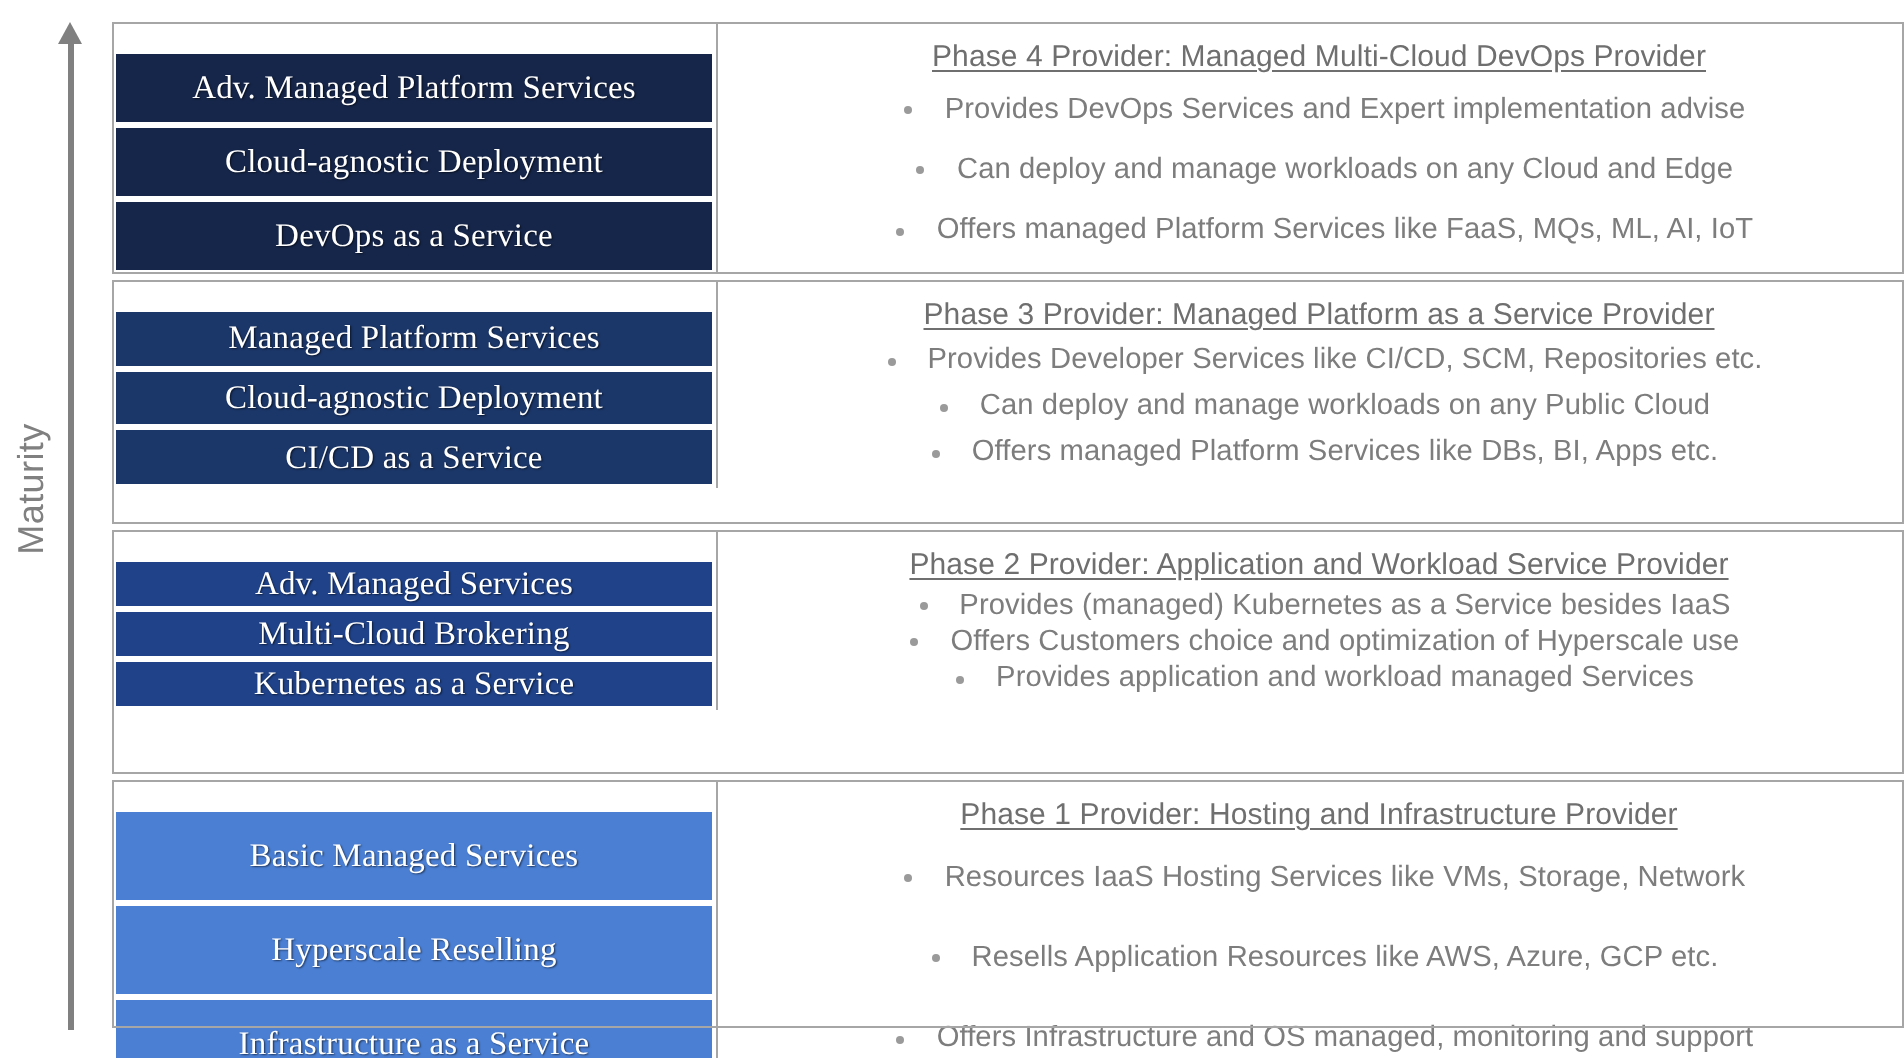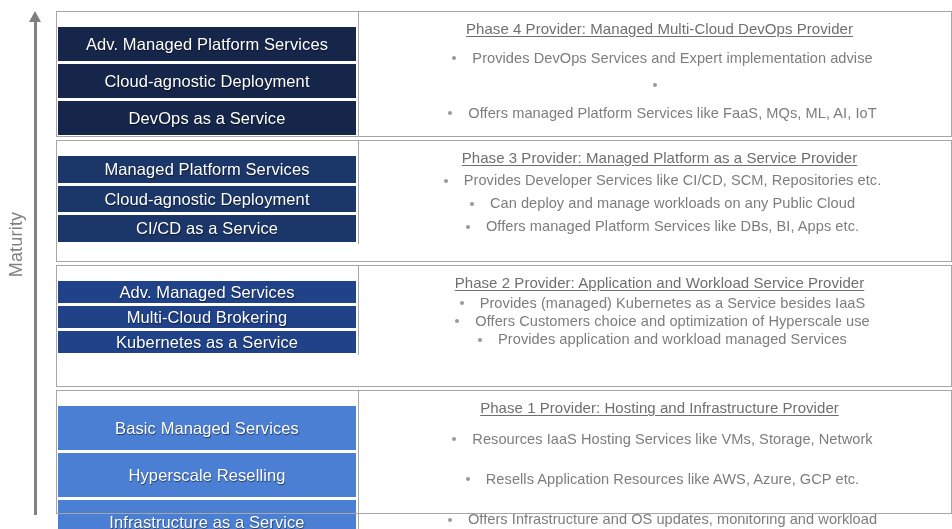--- a/index.html
+++ b/index.html
@@ -86,20 +86,21 @@
 
   .bars {
     position: relative;
     width: 302px;
     flex: 0 0 302px;
     display: flex;
     flex-direction: column;
     justify-content: space-between;
     box-sizing: border-box;
     padding: 16px 2px 2px 2px;
+    font-family: Liberation Serif, serif;
   }
   .bar {
     flex: 1 1 0;
     margin-bottom: 3px;
     display: flex;
     align-items: center;
     justify-content: center;
     color: #ffffff;
     font-size: 16.5px;
     letter-spacing: 0.1px;
@@ -176,21 +177,21 @@
     <div class="group" id="g4">
       <div class="bars">
         <div class="bar" style="background: rgb(22, 38, 74);">Adv. Managed Platform Services</div>
         <div class="bar" style="background: rgb(22, 38, 74);">Cloud-agnostic Deployment</div>
         <div class="bar" style="background: rgb(22, 38, 74);">DevOps as a Service</div>
       </div>
       <div class="panel">
         <div class="panel-title">Phase 4 Provider: Managed Multi-Cloud DevOps Provider</div>
         <ul class="bullets">
           <li><span class="dot"></span><span>Provides DevOps Services and Expert implementation advise</span></li>
-          <li><span class="dot"></span></li>
+          <li><span class="dot"></span><span>Can deploy and manage workloads on any Cloud and Edge</span></li>
           <li><span class="dot"></span><span>Offers managed Platform Services like FaaS, MQs, ML, AI, IoT</span></li>
         </ul>
       </div>
     </div>
     <div class="group-frame" id="f4" style="top: 11px; height: 126px; border-color: rgb(166, 166, 166);"></div>
 
     <div class="group" id="g3">
       <div class="bars">
         <div class="bar" style="background: rgb(27, 54, 104);">Managed Platform Services</div>
         <div class="bar" style="background: rgb(27, 54, 104);">Cloud-agnostic Deployment</div>
@@ -228,20 +229,20 @@
       <div class="bars">
         <div class="bar" style="background: rgb(74, 127, 212);">Basic Managed Services</div>
         <div class="bar" style="background: rgb(74, 127, 212);">Hyperscale Reselling</div>
         <div class="bar" style="background: rgb(74, 127, 212);">Infrastructure as a Service</div>
       </div>
       <div class="panel">
         <div class="panel-title">Phase 1 Provider: Hosting and Infrastructure Provider</div>
         <ul class="bullets">
           <li><span class="dot"></span><span>Resources IaaS Hosting Services like VMs, Storage, Network</span></li>
           <li><span class="dot"></span><span>Resells Application Resources like AWS, Azure, GCP etc.</span></li>
-          <li><span class="dot"></span><span>Offers Infrastructure and OS updates, monitoring and workload</span></li>
+          <li><span class="dot"></span><span>Offers Infrastructure and OS managed, monitoring and support</span></li>
         </ul>
       </div>
     </div>
     <div class="group-frame" id="f1" style="top: 390px; height: 124px; border-color: rgb(166, 166, 166);"></div>
 
   </div>
 </div>
 
 </body></html>

